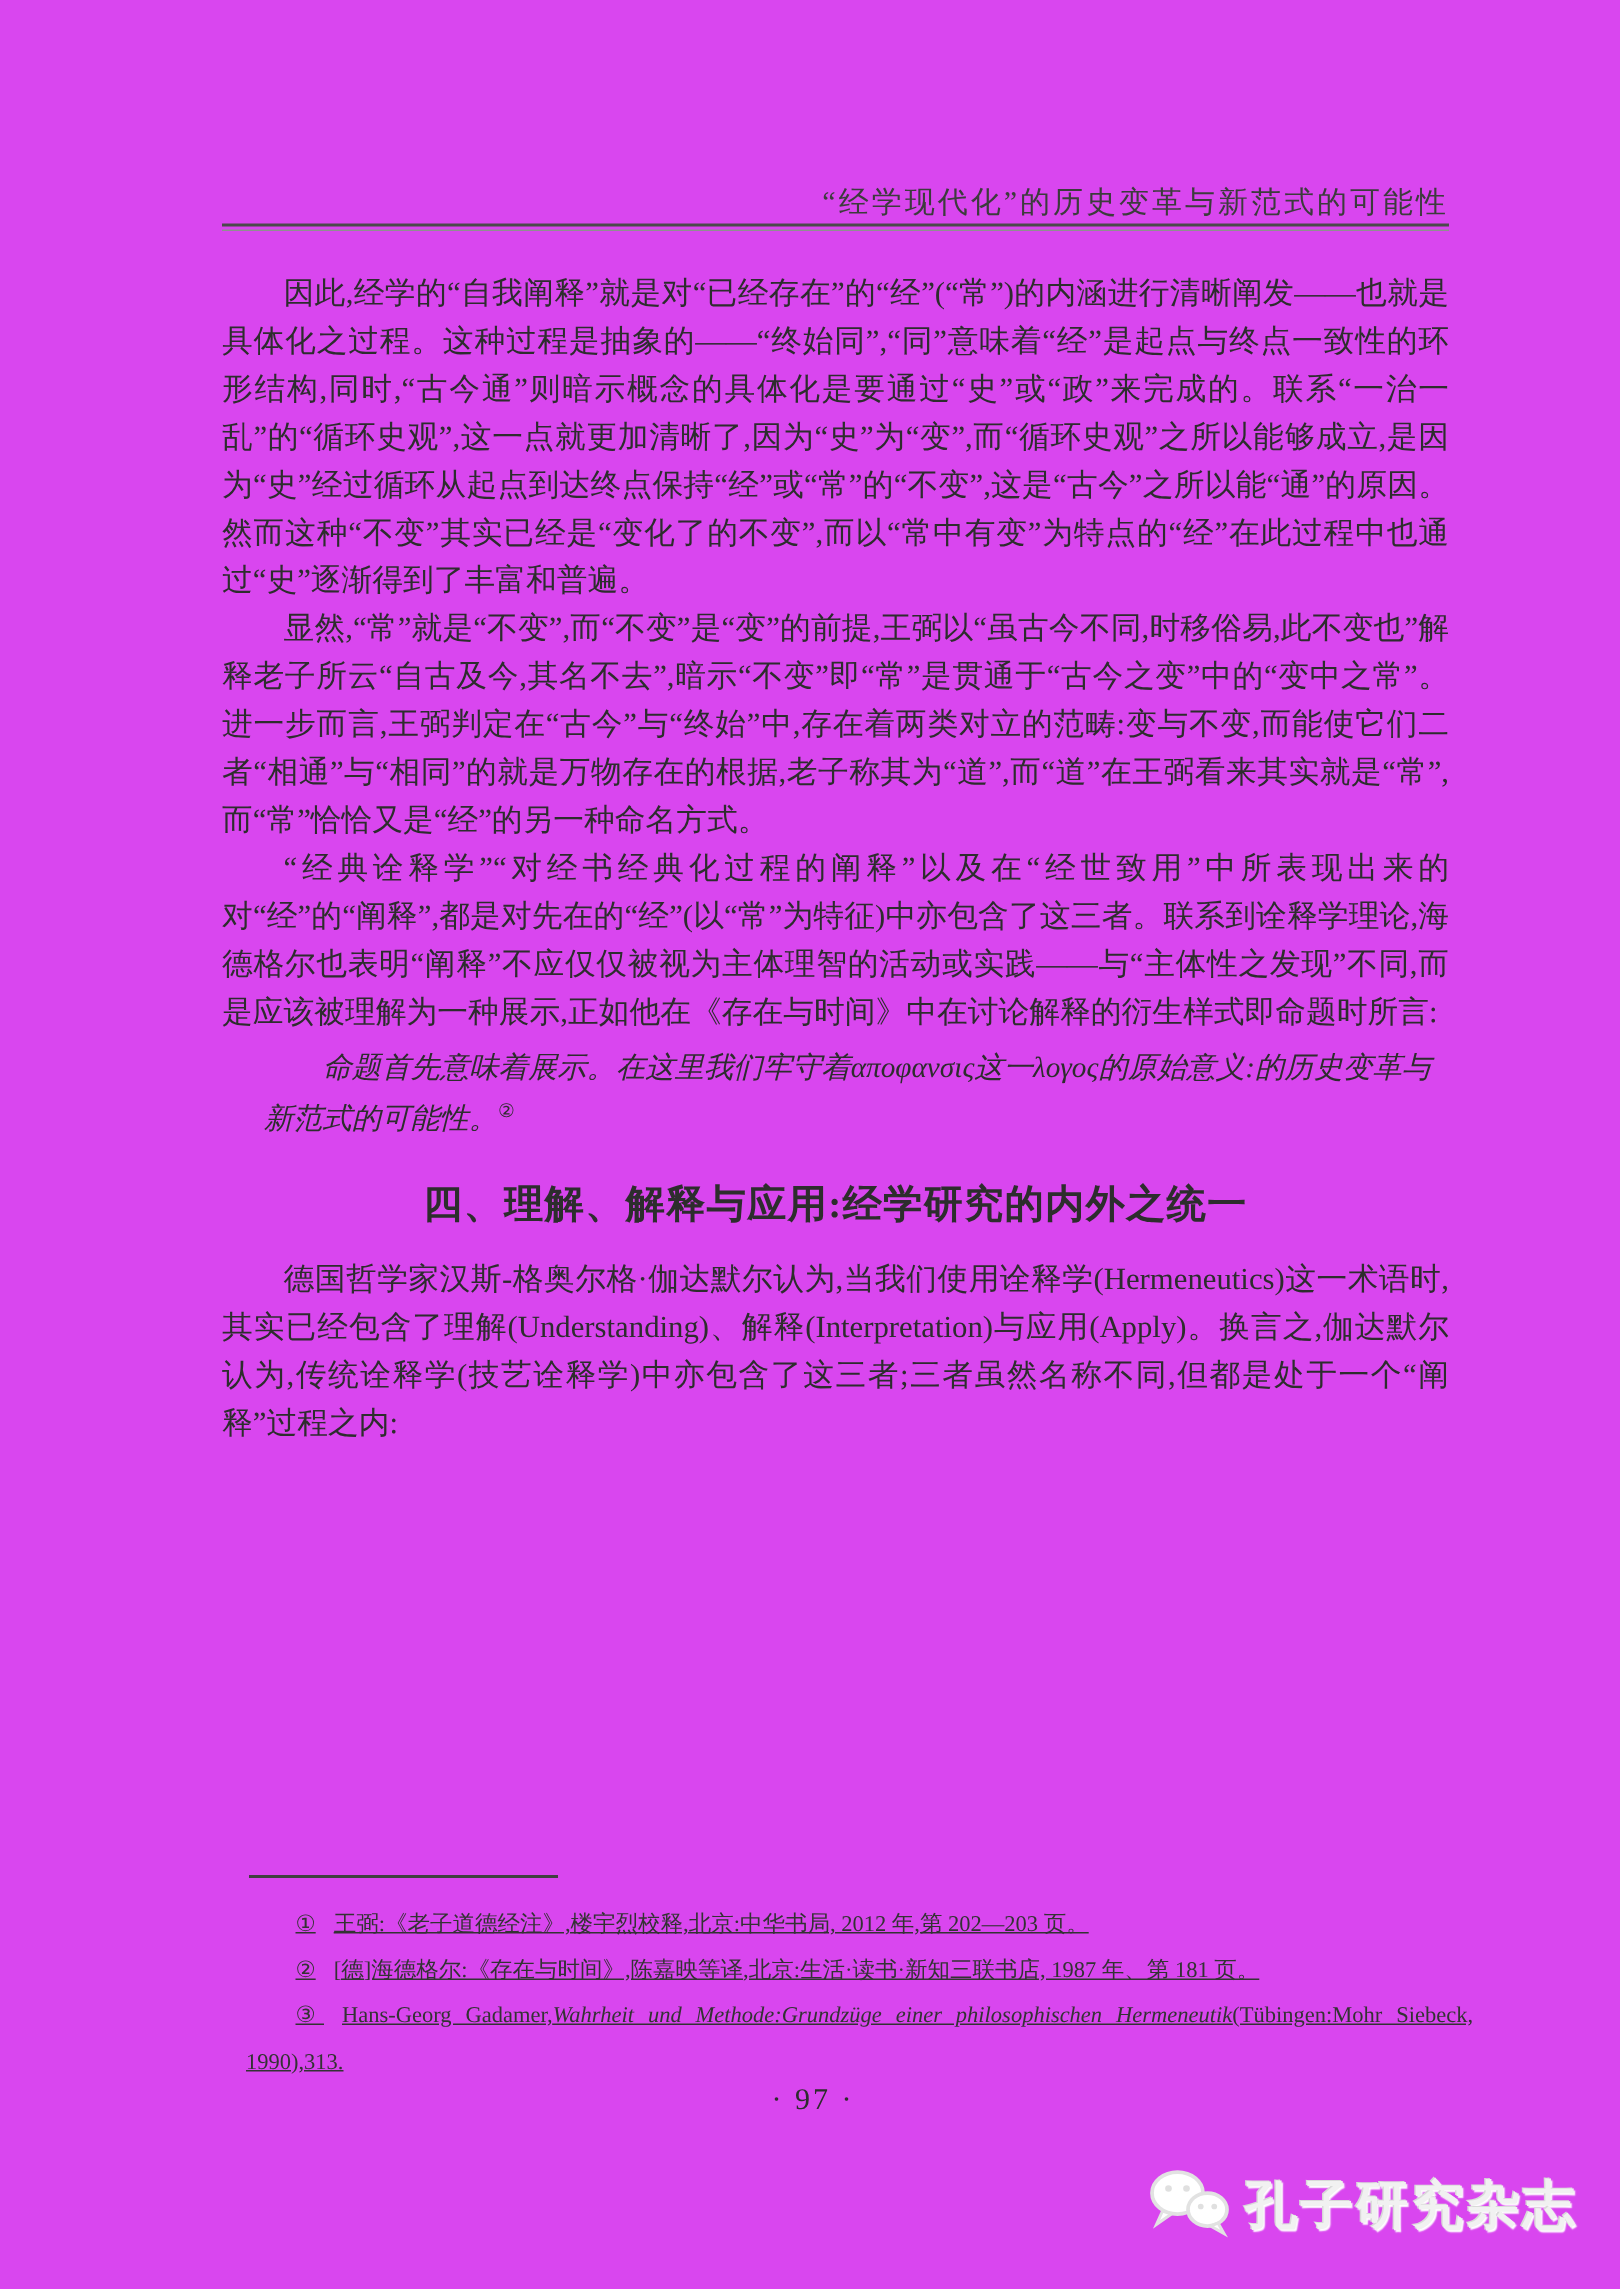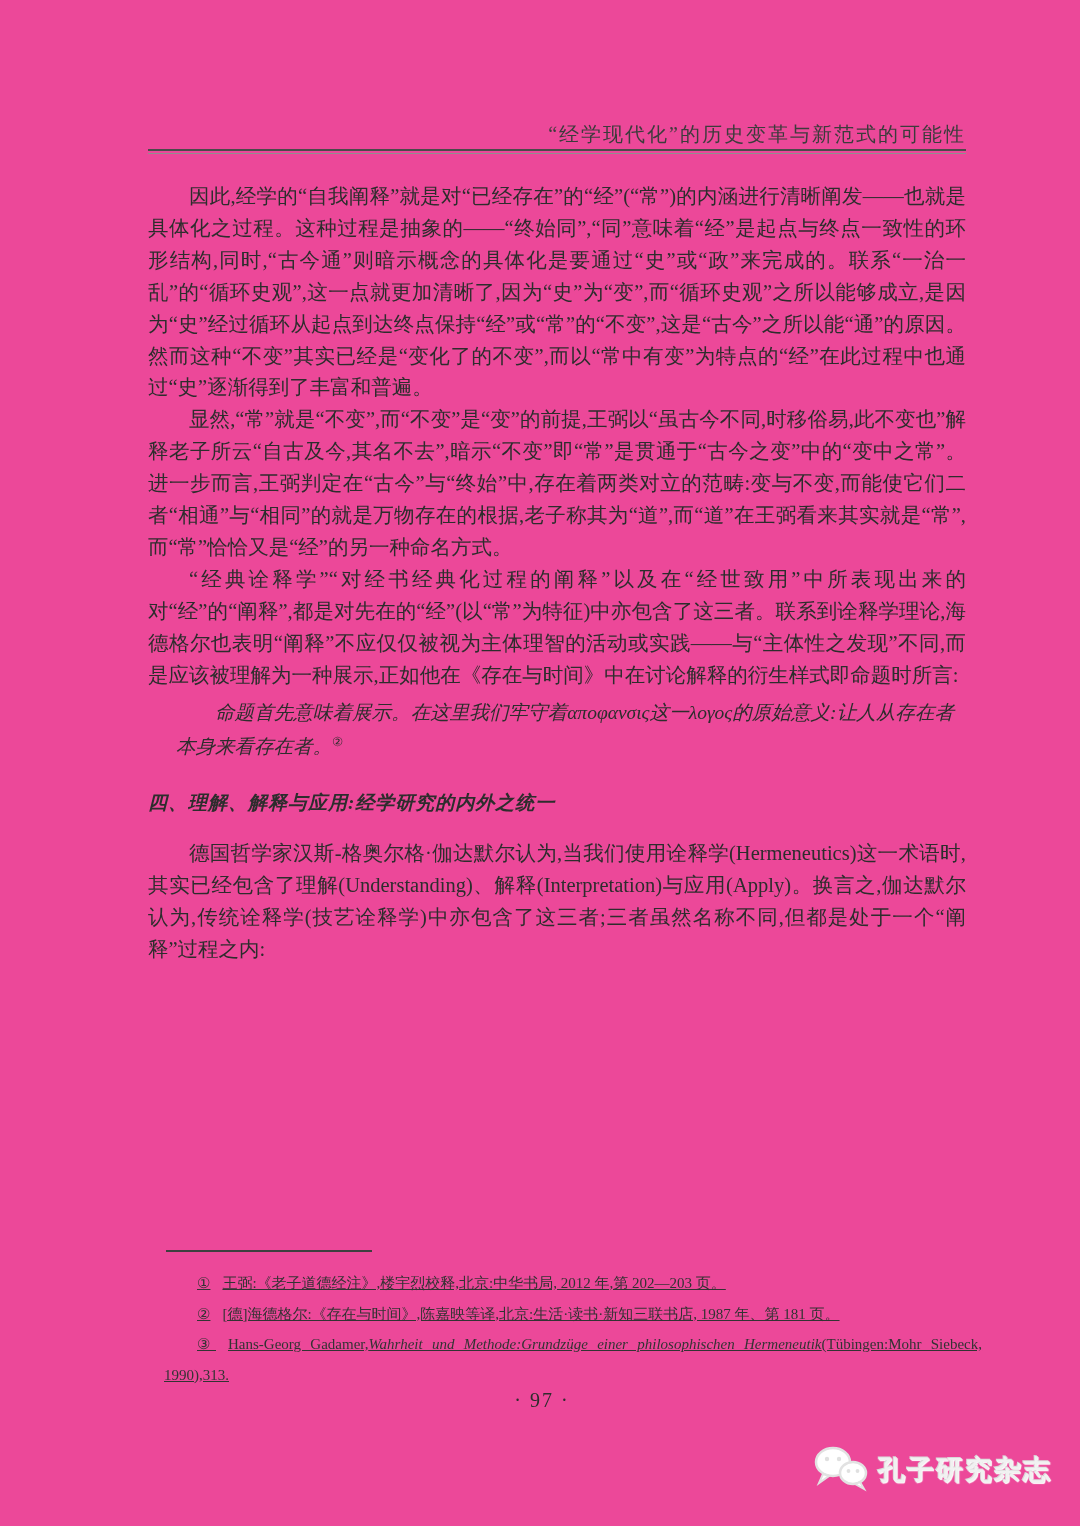--- a/index.html
+++ b/index.html
@@ -1,17 +1,17 @@
 <!DOCTYPE html>
 <html><head>
 <meta charset="utf-8">
 <style>
   html,body{margin:0;padding:0;background:#9a9a9a;}
   .page{
-    position:relative;width:1080px;height:1526px;background:#ec4899;
+    position:relative;width:1080px;height:1526px;background:#d946ef;
     font-family:"Liberation Serif","DejaVu Serif",serif;color:#2d2d2d;
     margin:0 auto;overflow:hidden;
   }
   .running-head{
     position:absolute;top:121px;left:148px;width:818px;
     text-align:right;font-size:20px;color:#3c3c3c;letter-spacing:2px;
   }
   .head-rule{
     position:absolute;top:149px;left:148px;width:818px;height:2px;
     border-top:2px solid #4a4a4a;border-bottom:1px solid #8f8f8f;
@@ -21,62 +21,62 @@
     text-align:justify;font-size:20.5px;line-height:31.9px;
   }
   .content p{margin:0;text-indent:2em;}
   .content p.continuation{text-indent:0;}
   .quote{
     margin:4px 12px 4px 28px;font-size:19.5px;line-height:34.5px;
     font-style:italic;text-indent:2em;text-align:justify;
   }
   .fn-ref{font-size:12.5px;vertical-align:super;line-height:0;font-style:normal;}
   .section-heading{
-    font-size:19px;font-weight:bold;text-align:left;
-    margin:22px 0 20px;letter-spacing:1px;text-indent:0;font-style:italic;
+    font-size:26px;font-weight:bold;text-align:center;
+    margin:22px 0 20px;letter-spacing:1px;text-indent:0;
   }
   .footnotes{
     position:absolute;left:164px;top:1250px;width:818px;
     font-size:15px;line-height:30.5px;text-align:justify;color:#333;text-decoration:underline;
   }
   .fn-rule{width:206px;border-top:2px solid #3f3f3f;margin:0 0 16px 2px;}
   .footnotes p{margin:0;text-indent:2.2em;}
   .fn-marker{margin-right:12px;}
   .fn-italic{font-style:italic;}
   .page-number{
     position:absolute;top:1389px;left:148px;width:818px;
     text-align:center;padding-right:30px;box-sizing:border-box;
     font-size:20px;letter-spacing:2px;color:#2d2d2d;
   }
   .watermark{
     position:absolute;top:1444px;right:28px;
     display:flex;align-items:center;gap:8px;
   }
   .wm-text{
     font-family:"Liberation Sans","DejaVu Sans",sans-serif;
-    font-size:27px;font-weight:700;letter-spacing:2px;
+    font-size:35px;font-weight:700;letter-spacing:2px;
     color:#f1f1f1;
     text-shadow:-1px -1px 0 #d9d9d9, 1px 1px 1px #ffffff;
   }
 </style>
 </head>
 <body>
 
 <div class="page">
 
   <div class="running-head">
     <span>“经学现代化”的历史变革与新范式的可能性</span>
   </div>
   <div class="head-rule"></div>
 
   <main class="content">
     <p>因此,经学的“自我阐释”就是对“已经存在”的“经”(“常”)的内涵进行清晰阐发——也就是具体化之过程。这种过程是抽象的——“终始同”,“同”意味着“经”是起点与终点一致性的环形结构,同时,“古今通”则暗示概念的具体化是要通过“史”或“政”来完成的。联系“一治一乱”的“循环史观”,这一点就更加清晰了,因为“史”为“变”,而“循环史观”之所以能够成立,是因为“史”经过循环从起点到达终点保持“经”或“常”的“不变”,这是“古今”之所以能“通”的原因。然而这种“不变”其实已经是“变化了的不变”,而以“常中有变”为特点的“经”在此过程中也通过“史”逐渐得到了丰富和普遍。</p>
     <p>显然,“常”就是“不变”,而“不变”是“变”的前提,王弼以“虽古今不同,时移俗易,此不变也”解释老子所云“自古及今,其名不去”,暗示“不变”即“常”是贯通于“古今之变”中的“变中之常”。进一步而言,王弼判定在“古今”与“终始”中,存在着两类对立的范畴:变与不变,而能使它们二者“相通”与“相同”的就是万物存在的根据,老子称其为“道”,而“道”在王弼看来其实就是“常”,而“常”恰恰又是“经”的另一种命名方式。</p>
     <p>“经典诠释学”“对经书经典化过程的阐释”以及在“经世致用”中所表现出来的对“经”的“阐释”,都是对先在的“经”(以“常”为特征)中亦包含了这三者。联系到诠释学理论,海德格尔也表明“阐释”不应仅仅被视为主体理智的活动或实践——与“主体性之发现”不同,而是应该被理解为一种展示,正如他在《存在与时间》中在讨论解释的衍生样式即命题时所言:</p>
-    <blockquote class="quote"><span>命题首先意味着展示。在这里我们牢守着αποφανσις这一λογος的原始意义:让人从存在者本身来看存在者。</span><sup class="fn-ref">②</sup></blockquote>
+    <blockquote class="quote"><span>命题首先意味着展示。在这里我们牢守着αποφανσις这一λογος的原始意义:的历史变革与新范式的可能性。</span><sup class="fn-ref">②</sup></blockquote>
     <h2 class="section-heading">四、理解、解释与应用:经学研究的内外之统一</h2>
     <p>德国哲学家汉斯-格奥尔格·伽达默尔认为,当我们使用诠释学(Hermeneutics)这一术语时,其实已经包含了理解(Understanding)、解释(Interpretation)与应用(Apply)。换言之,伽达默尔认为,传统诠释学(技艺诠释学)中亦包含了这三者;三者虽然名称不同,但都是处于一个“阐释”过程之内:</p>
   </main>
 
   <div class="footnotes">
     <div class="fn-rule"></div>
     <p><span class="fn-marker">①</span><span>王弼:《老子道德经注》,楼宇烈校释,北京:中华书局, 2012 年,第 202—203 页。</span></p>
     <p><span class="fn-marker">②</span><span>[德]海德格尔:《存在与时间》,陈嘉映等译,北京:生活·读书·新知三联书店, 1987 年、第 181 页。</span></p>
     <p><span class="fn-marker">③</span><span>Hans-Georg Gadamer,</span><span class="fn-italic">Wahrheit und Methode:Grundzüge einer philosophischen Hermeneutik</span><span>(Tübingen:Mohr Siebeck, 1990),313.</span></p>
   </div>

